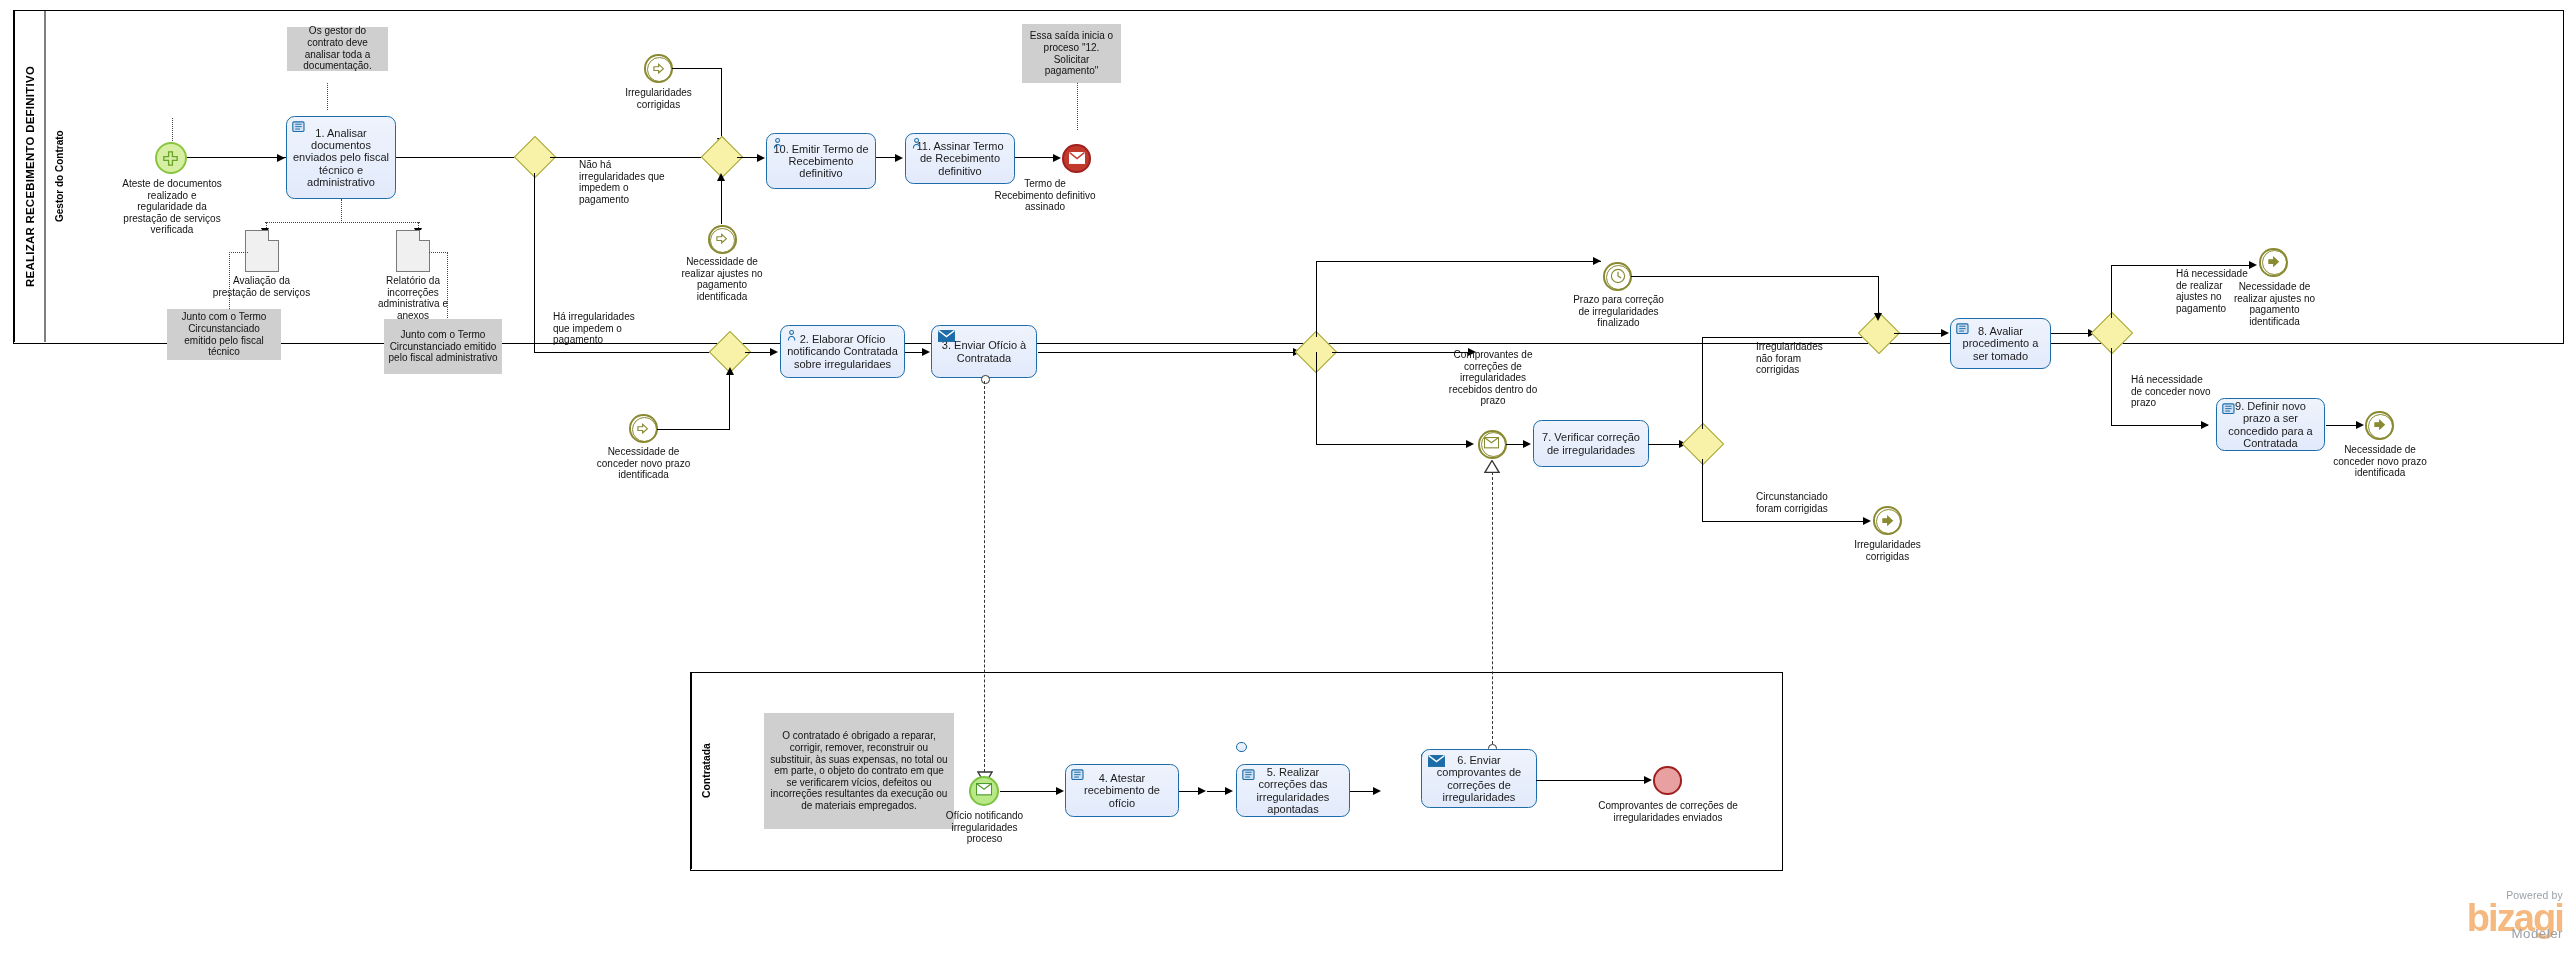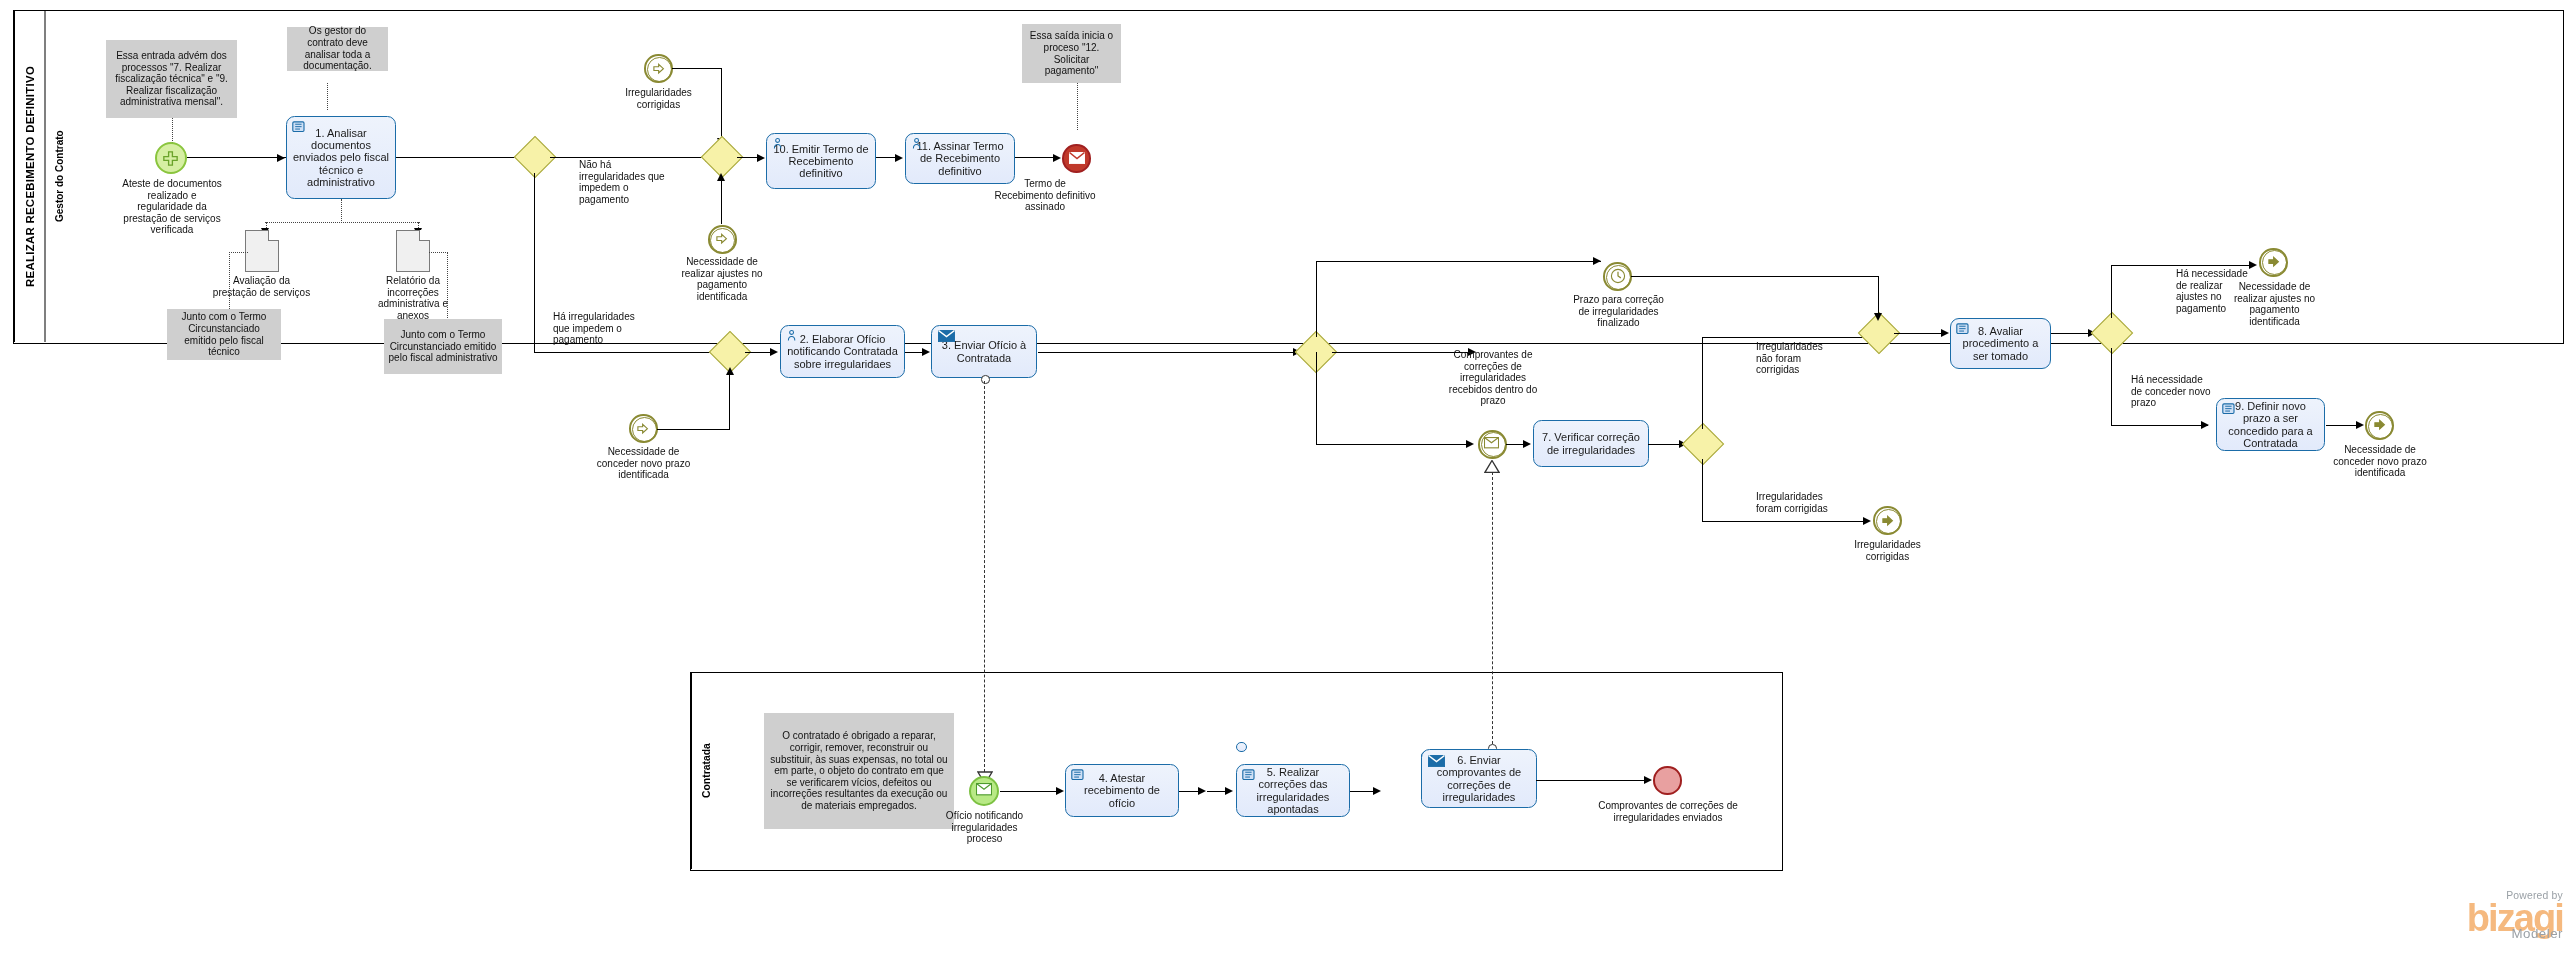--- a/index.html
+++ b/index.html
@@ -86,23 +86,20 @@
   </div>
   <div class="lane-title" style="left:45px;top:10.4px;width:28.5px;height:332px;font-size:10px;">
      <span>Gestor do Contrato</span>
   </div>
 
   <div class="pool" style="left:690px;top:672px;width:1093px;height:199px;"></div>
   <div class="lane-title" style="left:691px;top:672px;width:30px;height:197px;font-size:10.4px;">
      <span>Contratada</span>
   </div>
 
-  <div class="note" style="left:106px;top:40px;width:131px;height:78px;">
-    <span>Essa entrada advém dos processos "7. Realizar fiscalização técnica" e "9. Realizar fiscalização administrativa mensal".</span>
-  </div>
   <div class="ln dot v" style="left:172px;top:118px;height:25px;"></div>
 
   <div class="note" style="left:275px;top:26.6px;width:101px;height:44px;margin-left:12px;">
     <span>Os gestor do contrato deve analisar toda a documentação.</span>
   </div>
   <div class="ln dot v" style="left:327px;top:83px;height:26.6px;"></div>
 
   <div class="ev ev-start" style="left:155px;top:142px;width:32px;height:32px;"></div>
   <svg class="abs" style="left:161px;top:149px;" width="19" height="19" viewBox="0 0 20 20">
     <path d="M8 3 h4 v5 h5 v4 h-5 v5 h-4 v-5 h-5 v-4 h5 z" fill="#d6efa3" stroke="#6aa32a" stroke-width="1.4"></path>
@@ -339,21 +336,21 @@
   <div class="ln h" style="left:1702px;top:337px;width:174px;"></div>
   <div class="arw r" style="left:1869px;top:333px;"></div>
   <div class="lbl left" style="left:1756px;top:341px;width:68px;">
     <span>Irregularidades não foram corrigidas</span>
   </div>
 
   <div class="ln v" style="left:1702px;top:459px;height:63px;"></div>
   <div class="ln h" style="left:1702px;top:521px;width:167px;"></div>
   <div class="arw r" style="left:1863px;top:517px;"></div>
   <div class="lbl left" style="left:1756px;top:491px;width:76px;">
-    <span>Irregularidades foram corrigidas</span>
+    <span>Circunstanciado foram corrigidas</span>
   </div>
 
   <div class="ev ev-link" style="left:1873px;top:506px;width:28.5px;height:28.5px;"></div>
   <div class="ev-ring" style="left:1876px;top:509px;width:23px;height:23px;"></div>
   <svg class="abs" style="left:1881px;top:514px;" width="13.3" height="13.3" viewBox="0 0 14 14">
     <path d="M2 5h5V2.5L12 7l-5 4.5V9H2z" fill="#8a8a33" stroke="#8a8a33" stroke-width="1.2"></path>
   </svg>
   <div class="lbl" style="left:1840px;top:539px;width:95px;">
     <span>Irregularidades corrigidas</span>
   </div>

